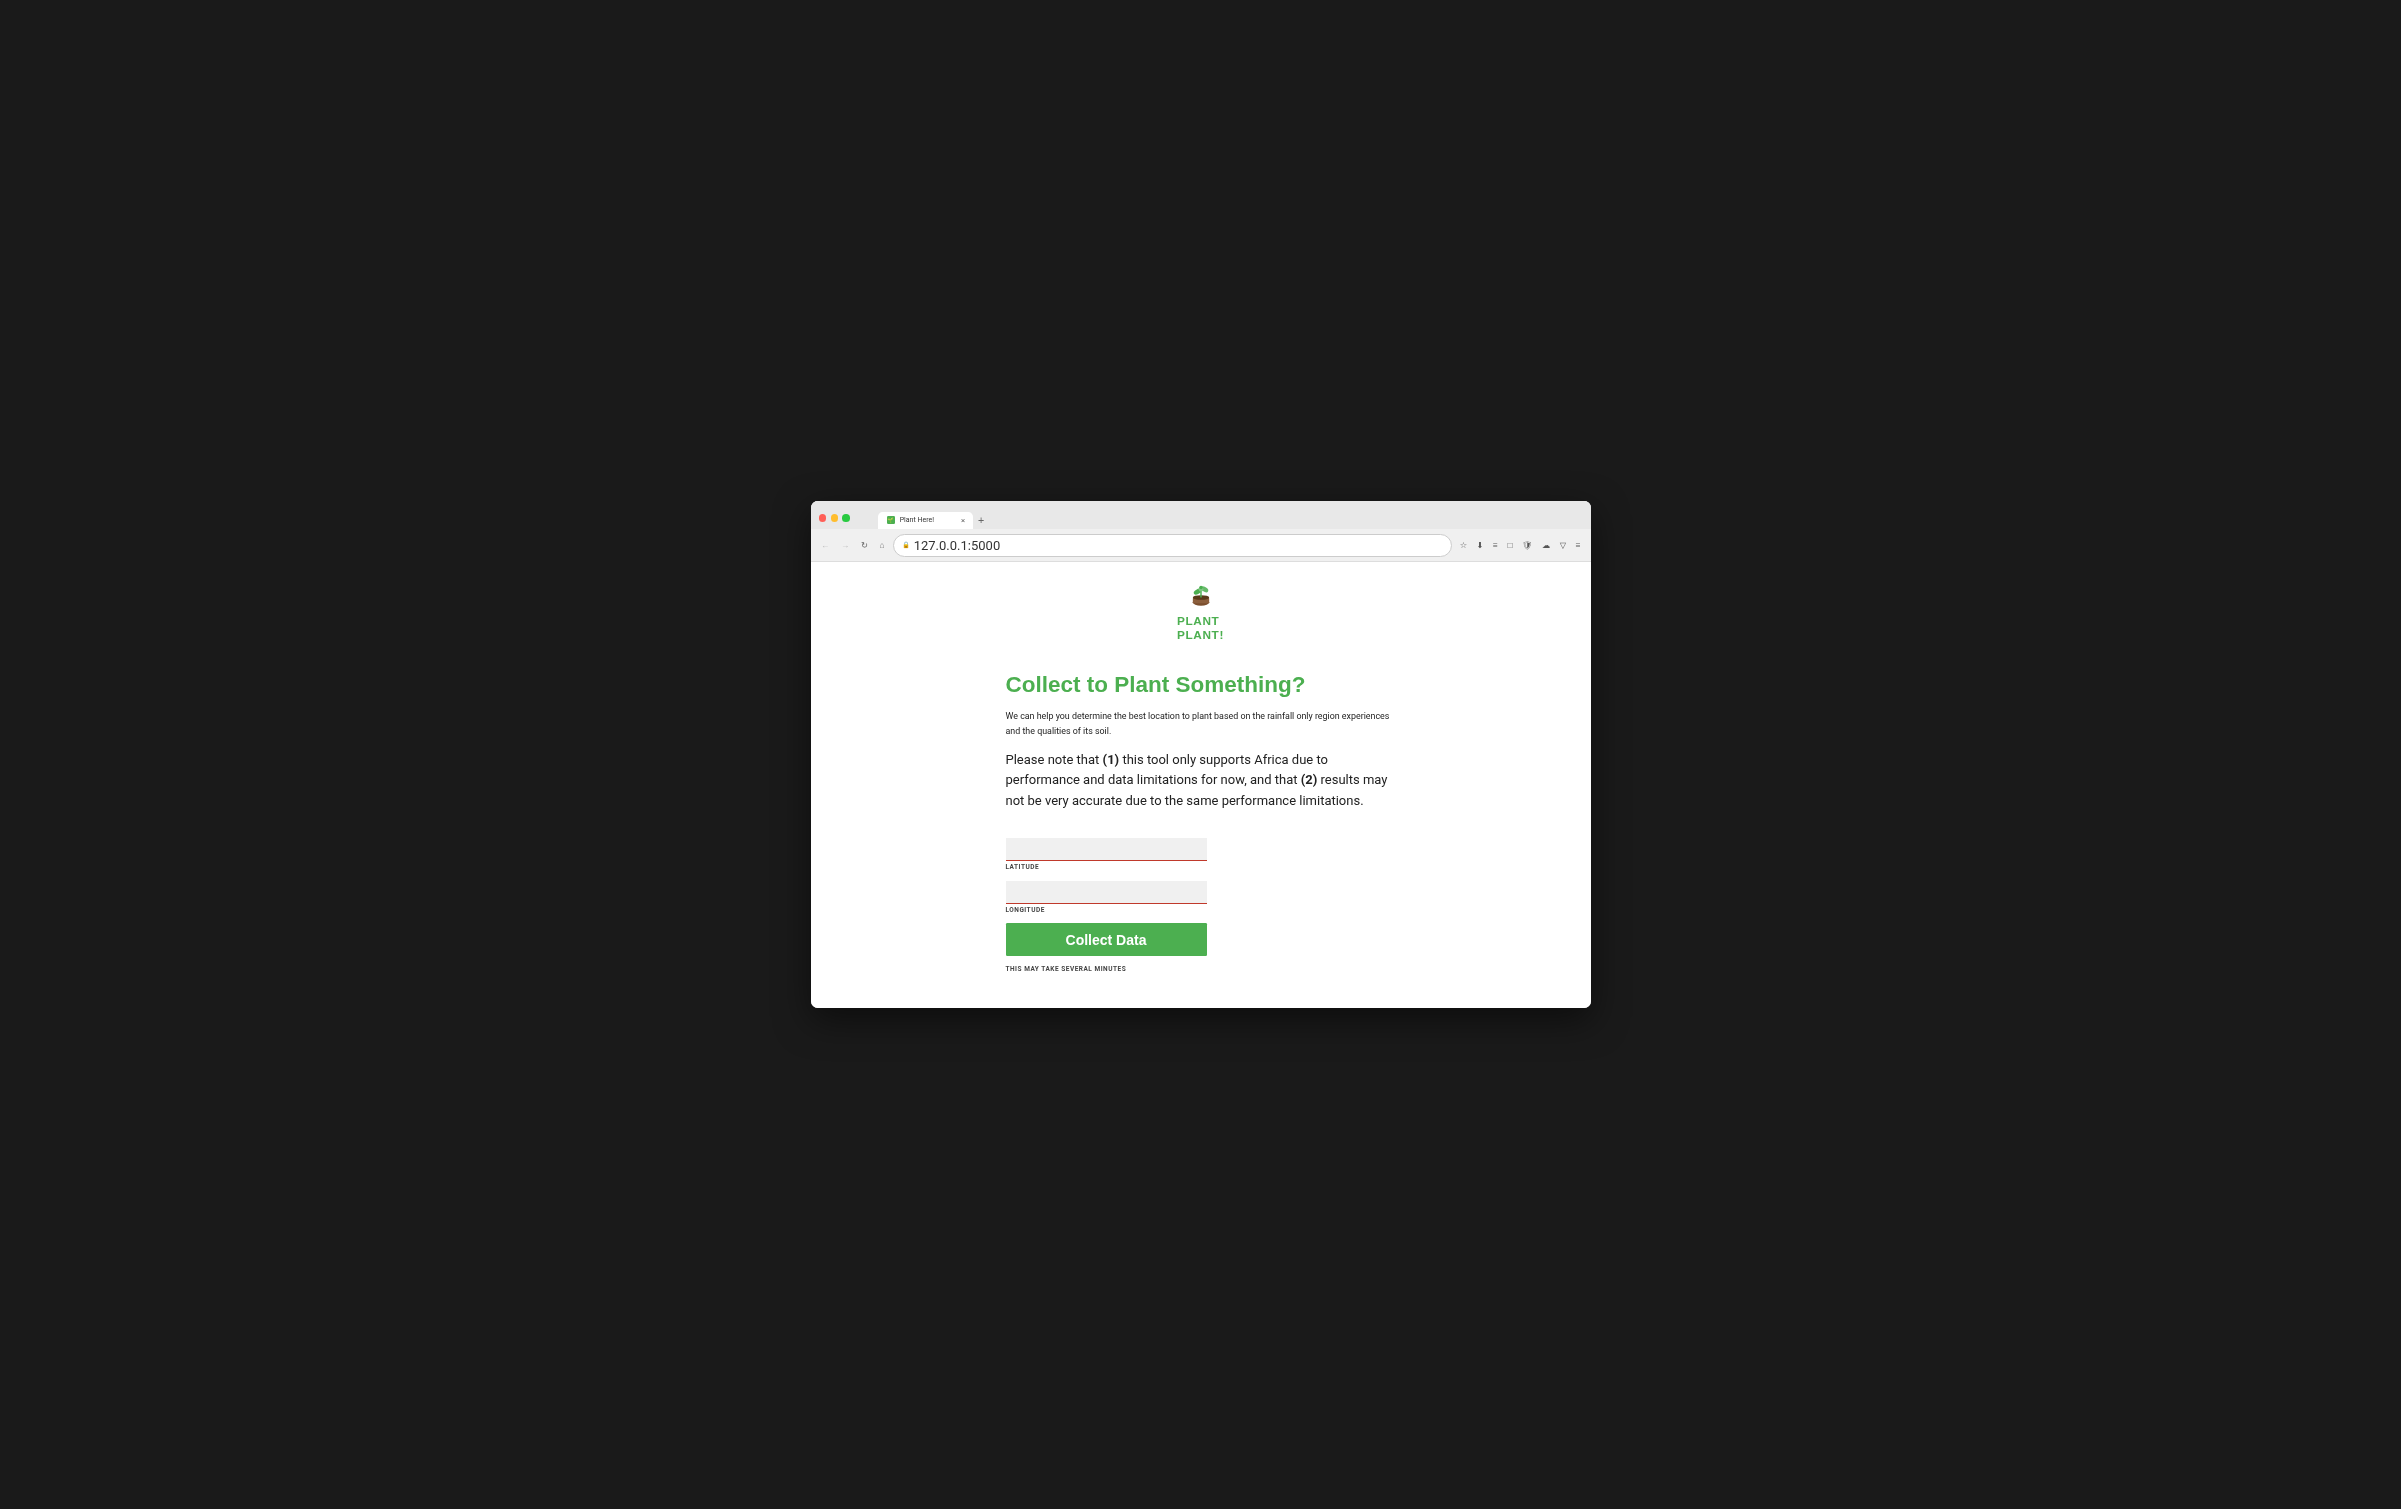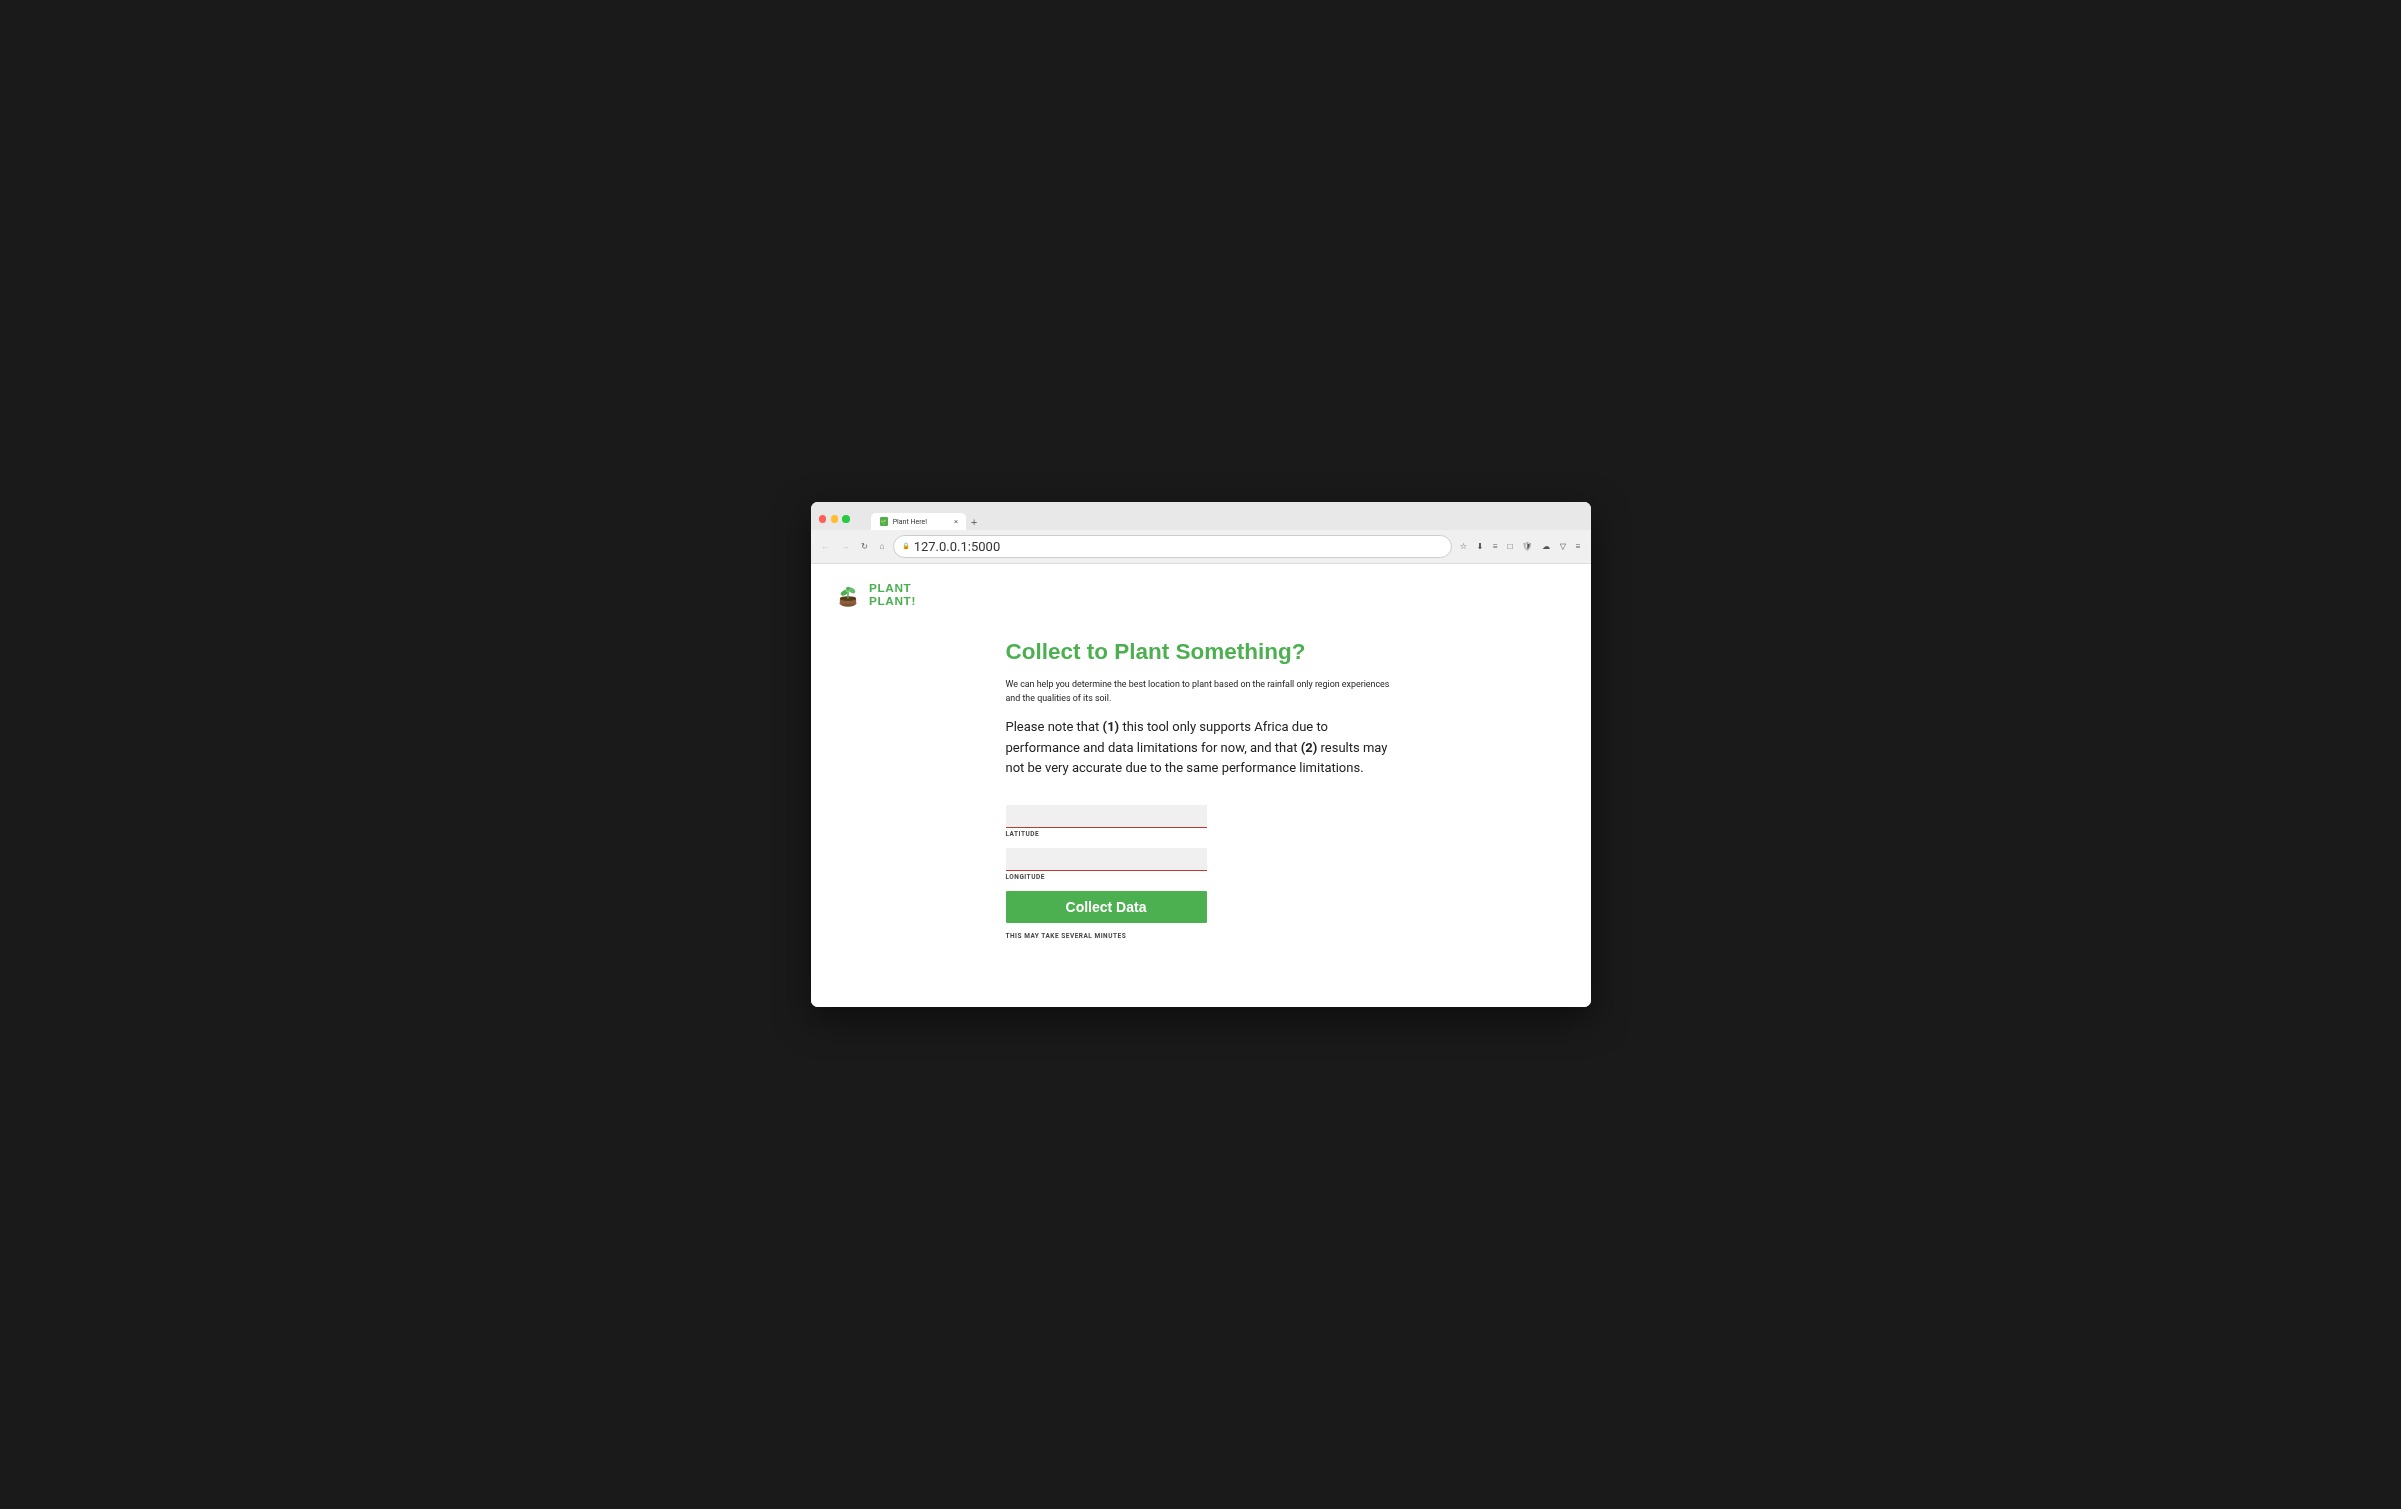--- a/index.html
+++ b/index.html
@@ -28,21 +28,21 @@
     
     .browser-chrome {
       background: #e8e8e8;
       padding: 0;
     }
 
     .browser-titlebar {
       display: flex;
       align-items: center;
       padding: 5.9px 8.3px 0 8.3px;
-      gap: 13px;
+      gap: 20px;
       background: #e8e8e8;
     }
 
     .window-controls {
       display: flex;
       gap: 4.1px;
       align-items: center;
     }
 
     .window-btn {
@@ -169,20 +169,21 @@
       background: #ffffff;
       min-height: 443px;
       padding: 17.7px 23.6px 35px 23.6px;
     }
 
     .site-header {
       display: flex;
       align-items: center;
       gap: 7px;
       margin-bottom: 29.5px;
+      flex-direction: column;
     }
 
     .logo-icon {
       width: 28px;
       height: 28px;
     }
 
     .logo-text {
       font-size: 11.8px;
       font-weight: 900;

